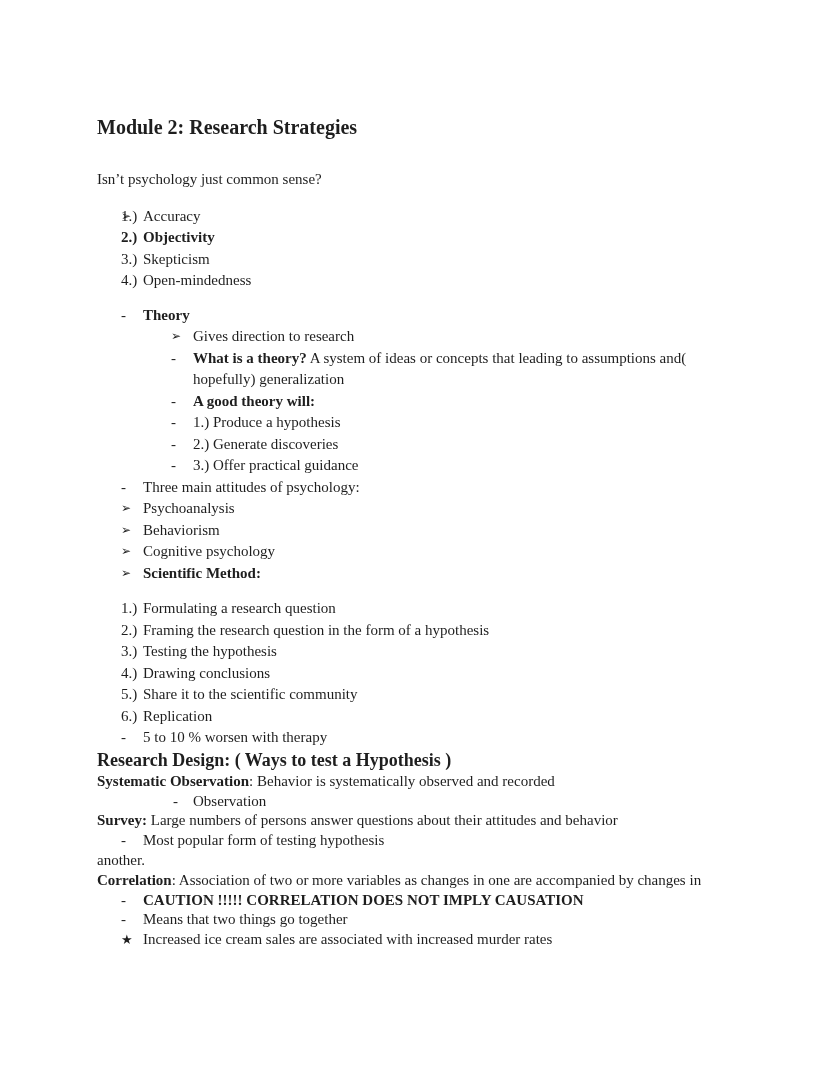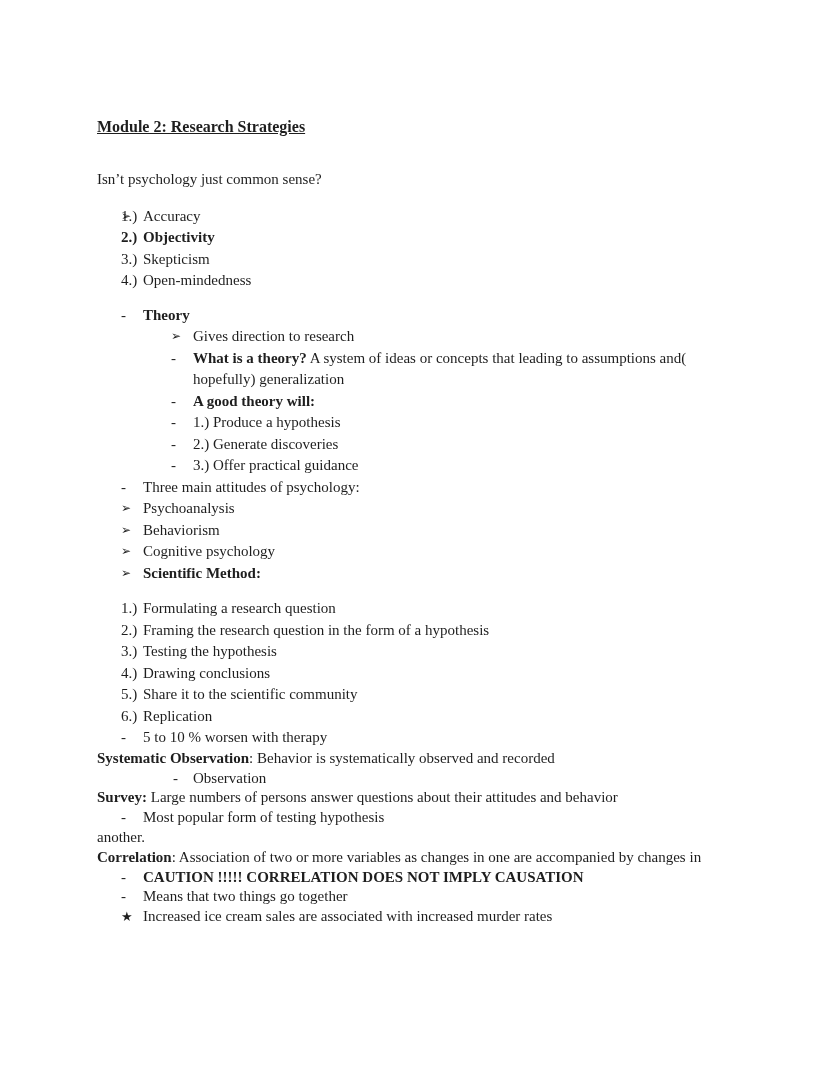--- a/index.html
+++ b/index.html
@@ -14,24 +14,23 @@
     background: #ffffff;
     overflow: hidden;
   }
   .content {
     position: absolute;
     left: 97px; top: 114px;
     width: 636px;
     color: #1e1e1e;
   }
   .title {
-    font-size: 16px;
+    font-size: 20px;
     font-weight: bold;
     line-height: 26px;
-    text-decoration: underline;
   }
   .h2 {
     font-size: 18px;
     font-weight: bold;
     line-height: 23px;
   }
   .para {
     font-size: 15px;
     line-height: 19.8px;
   }
@@ -89,20 +88,21 @@
       <div class="line lh-a ind1"><span class="bullet arrow">➢</span><span class="">Cognitive psychology</span></div>
       <div class="line lh-a ind1"><span class="bullet arrow">➢</span><span class="b u">Scientific Method:</span></div>
       <div class="spacer" style="height: 14px;"></div>
       <div class="line lh-a ind1"><span class="bullet number">1.)</span><span class="">Formulating a research question</span></div>
       <div class="line lh-a ind1"><span class="bullet number">2.)</span><span class="">Framing the research question in the form of a hypothesis</span></div>
       <div class="line lh-a ind1"><span class="bullet number">3.)</span><span class="">Testing the hypothesis</span></div>
       <div class="line lh-a ind1"><span class="bullet number">4.)</span><span class="">Drawing conclusions</span></div>
       <div class="line lh-a ind1"><span class="bullet number">5.)</span><span class="">Share it to the scientific community</span></div>
       <div class="line lh-a ind1"><span class="bullet number">6.)</span><span class="">Replication</span></div>
       <div class="line lh-a ind1"><span class="bullet dash">-</span><span class="">5 to 10 % worsen with therapy</span></div>
+      <div class="h2"><span class="b u">Research Design: ( Ways to test a Hypothesis )</span></div>
       <div class="para"><span class="b u">Systematic Observation</span><span class="">: Behavior is systematically observed and recorded</span></div>
       <div class="line lh-b ind2b"><span class="bullet dash">-</span><span class="">Observation</span></div>
       <div class="para"><span class="b u">Survey:</span><span class=""> Large numbers of persons answer questions about their attitudes and behavior</span></div>
       <div class="line lh-b ind1"><span class="bullet dash">-</span><span class="">Most popular form of testing hypothesis</span></div>
       <div class="para"><span class="">another.</span></div>
       <div class="para"><span class="b u">Correlation</span><span class="">: Association of two or more variables as changes in one are accompanied by changes in</span></div>
       <div class="line lh-b ind1"><span class="bullet dash">-</span><span class="b u">CAUTION !!!!! CORRELATION DOES NOT IMPLY CAUSATION</span></div>
       <div class="line lh-b ind1"><span class="bullet dash">-</span><span class="">Means that two things go together</span></div>
       <div class="line lh-b ind1"><span class="bullet star">★</span><span class="u">Increased ice cream sales are associated with increased murder rates</span></div>
     </div>

